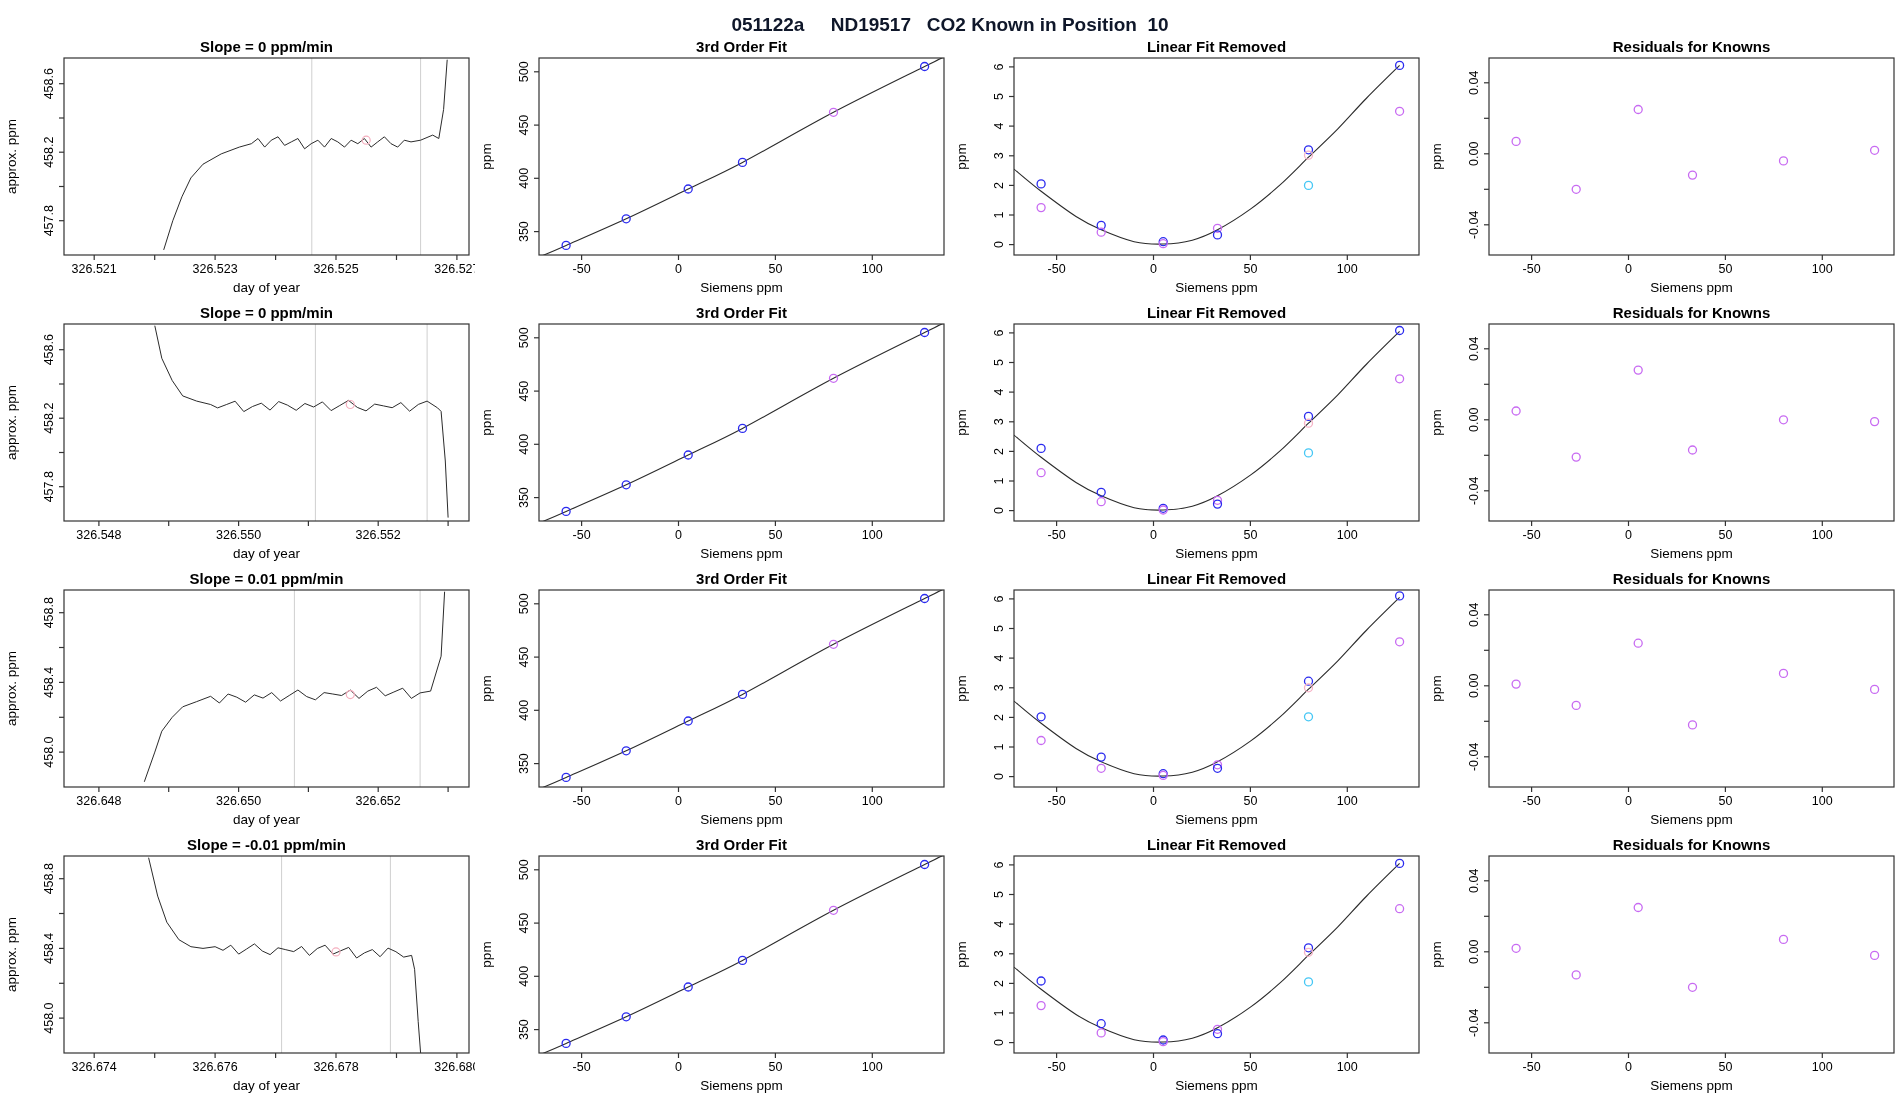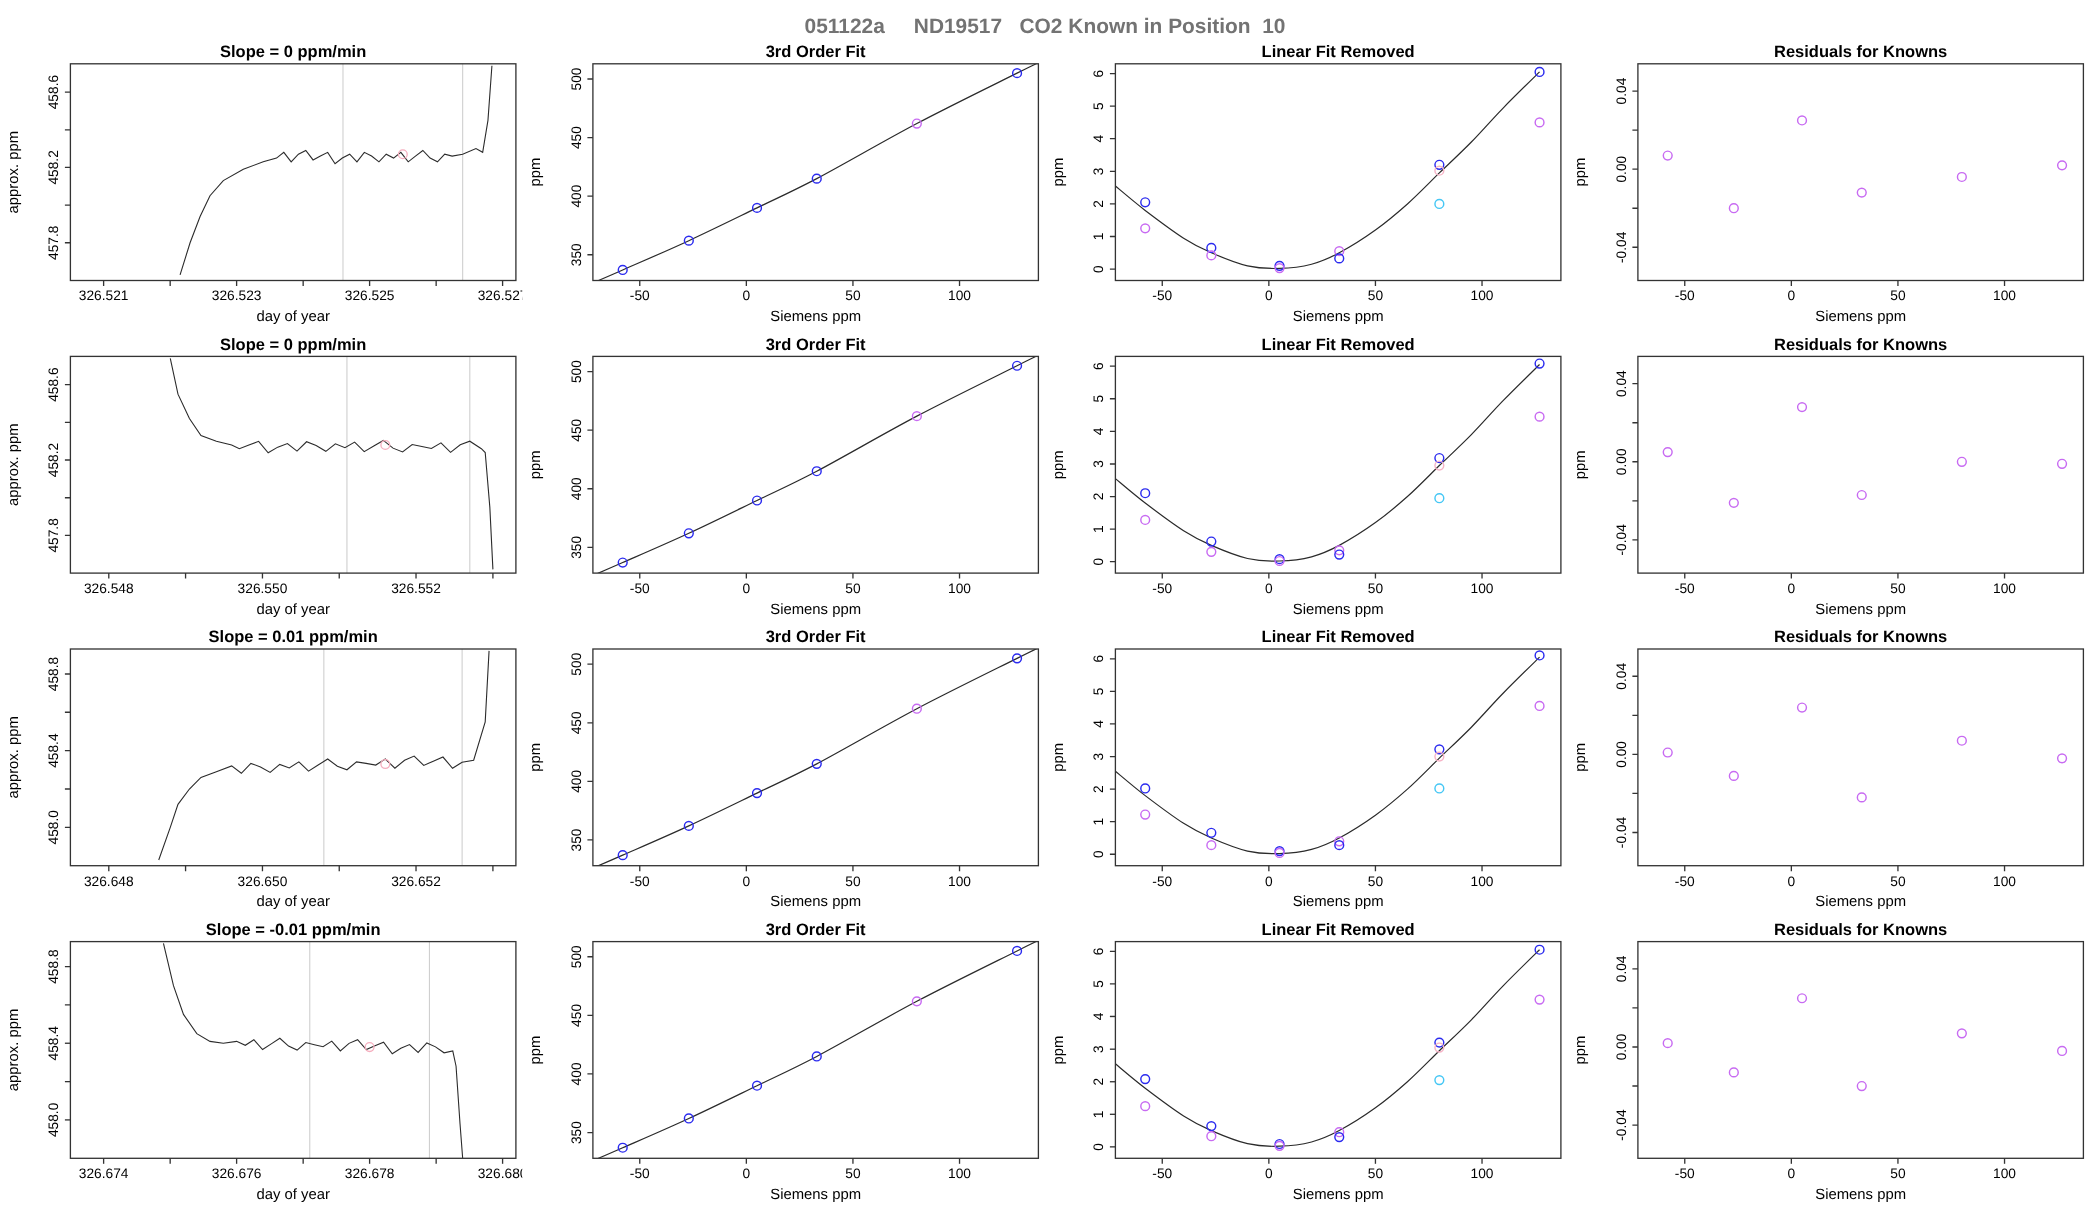--- a/index.html
+++ b/index.html
@@ -1,18 +1,18 @@
 <!DOCTYPE html>
 <html><head>
 <meta charset="utf-8">
 <style>
   html,body{margin:0;padding:0;background:#ffffff;}
   body{width:1900px;height:1100px;overflow:hidden;font-family:"Liberation Sans",sans-serif;}
   .fig-title{height:36px;display:flex;align-items:flex-end;justify-content:center;
-             font-weight:bold;font-size:19px;color:#737373;white-space:pre;}
+             font-weight:bold;font-size:19px;color:#0f172a;white-space:pre;}
   .grid{display:grid;grid-template-columns:repeat(4,475px);grid-auto-rows:266px;}
   svg.plot{display:block;background:#fff;}
   svg text{fill:#000;}
   .t-title{font-weight:bold;font-size:15px;}
   .t-tick{font-size:12.5px;}
   .t-axis{font-size:13.5px;}
 </style>
 </head>
 <body>
 

